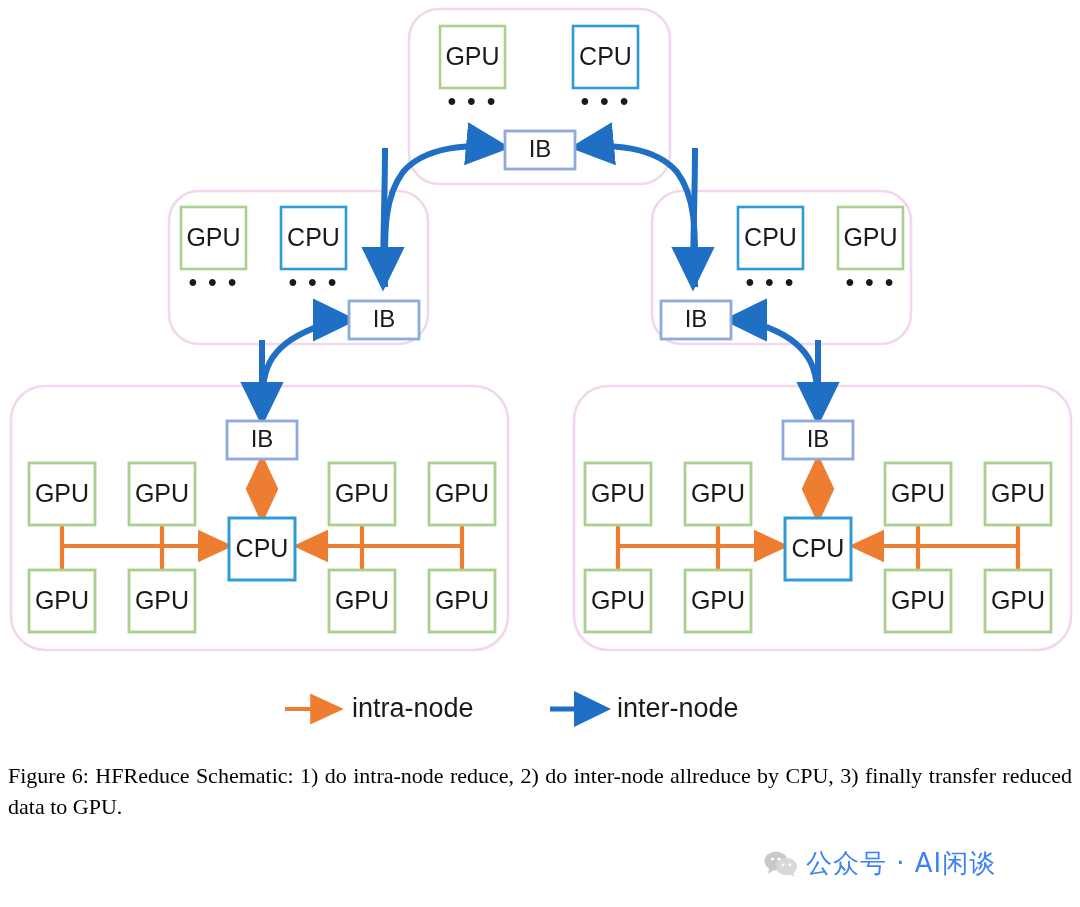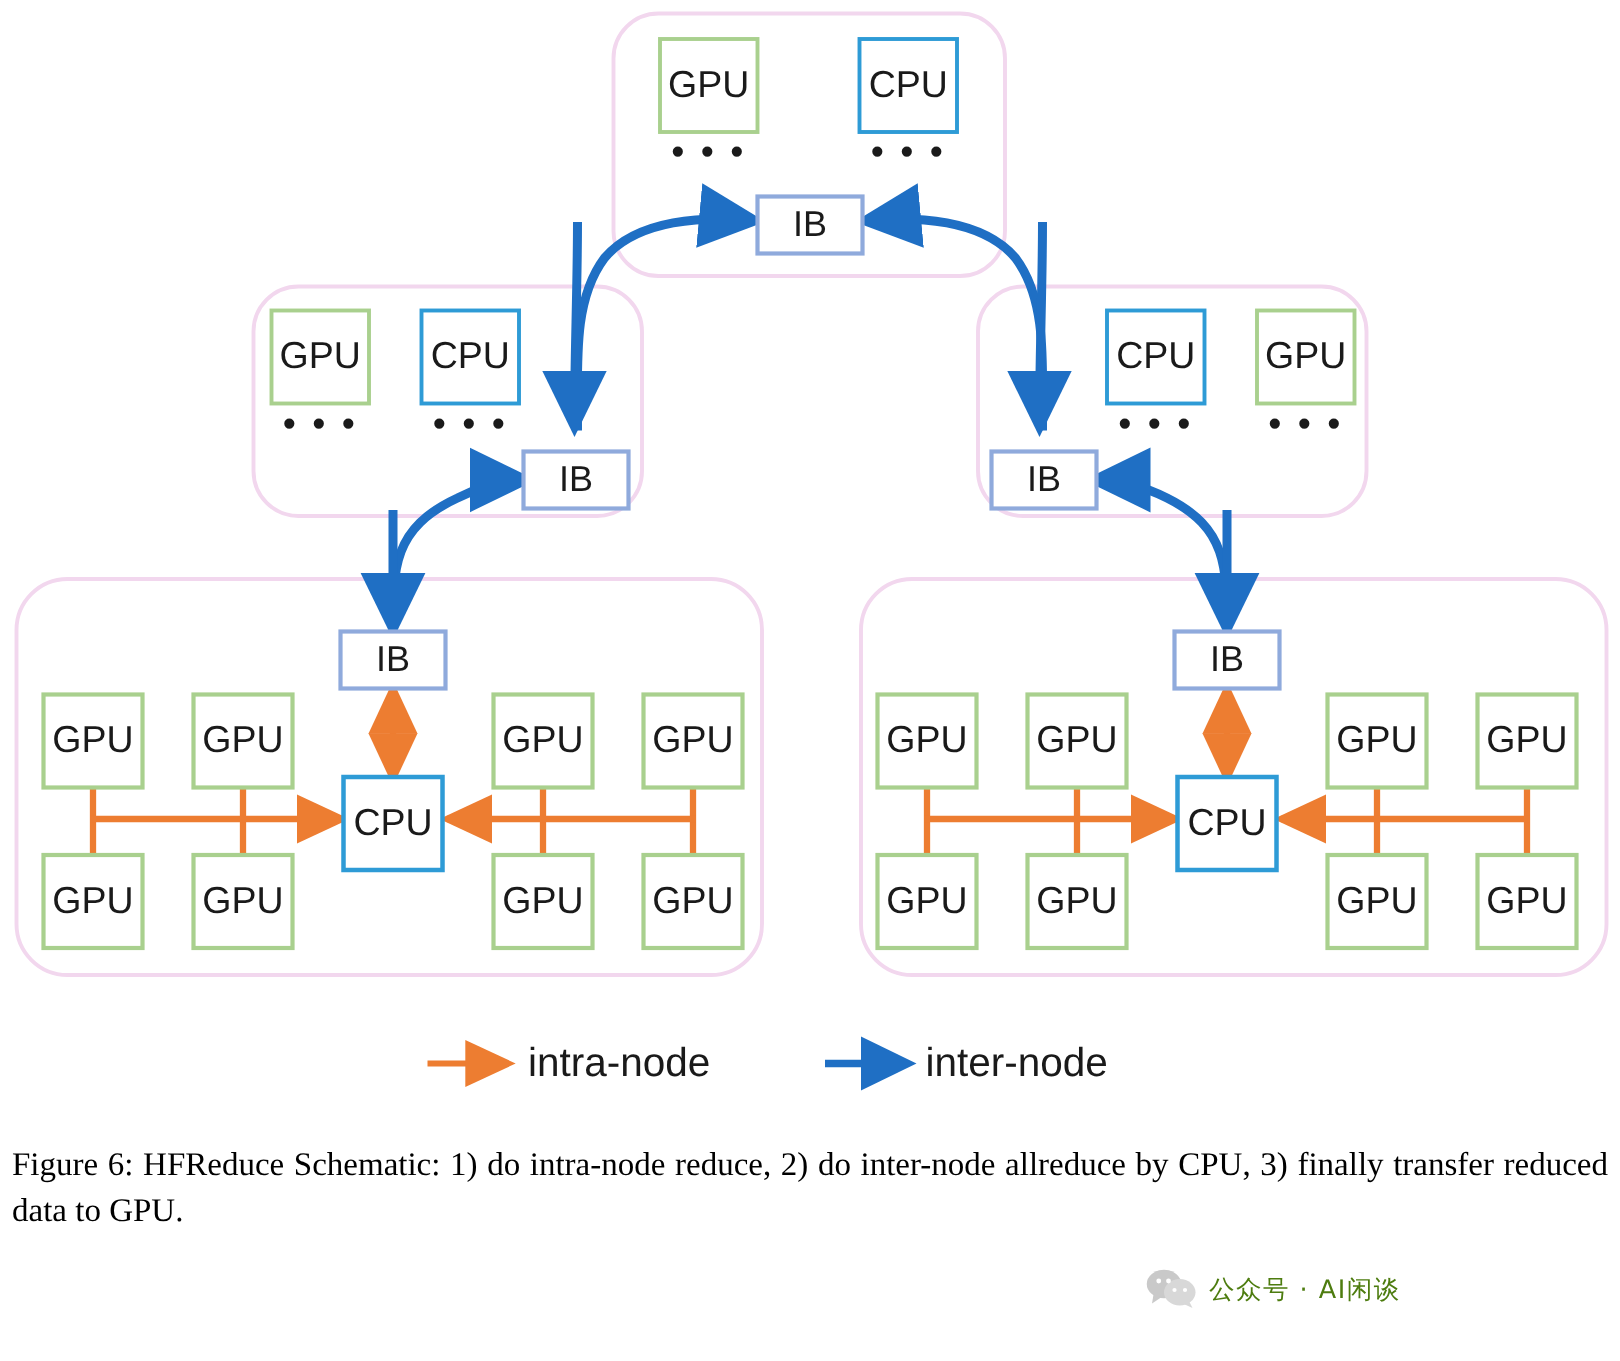--- a/index.html
+++ b/index.html
@@ -57,23 +57,23 @@
     text-align: justify;
     text-justify: inter-word;
   }
   .watermark {
     position: absolute;
     left: 764px;
     top: 846px;
     display: flex;
     align-items: center;
     gap: 8px;
-    color: #4d7c0f;
+    color: #3b82f6;
     font-family: "DejaVu Sans", sans-serif;
-    font-size: 17px;
+    font-size: 26px;
     letter-spacing: 1px;
     white-space: nowrap;
     pointer-events: none;
   }
   .watermark svg { display:block; }
 </style>
 </head>
 <body>
 
 <div id="figure-root">

